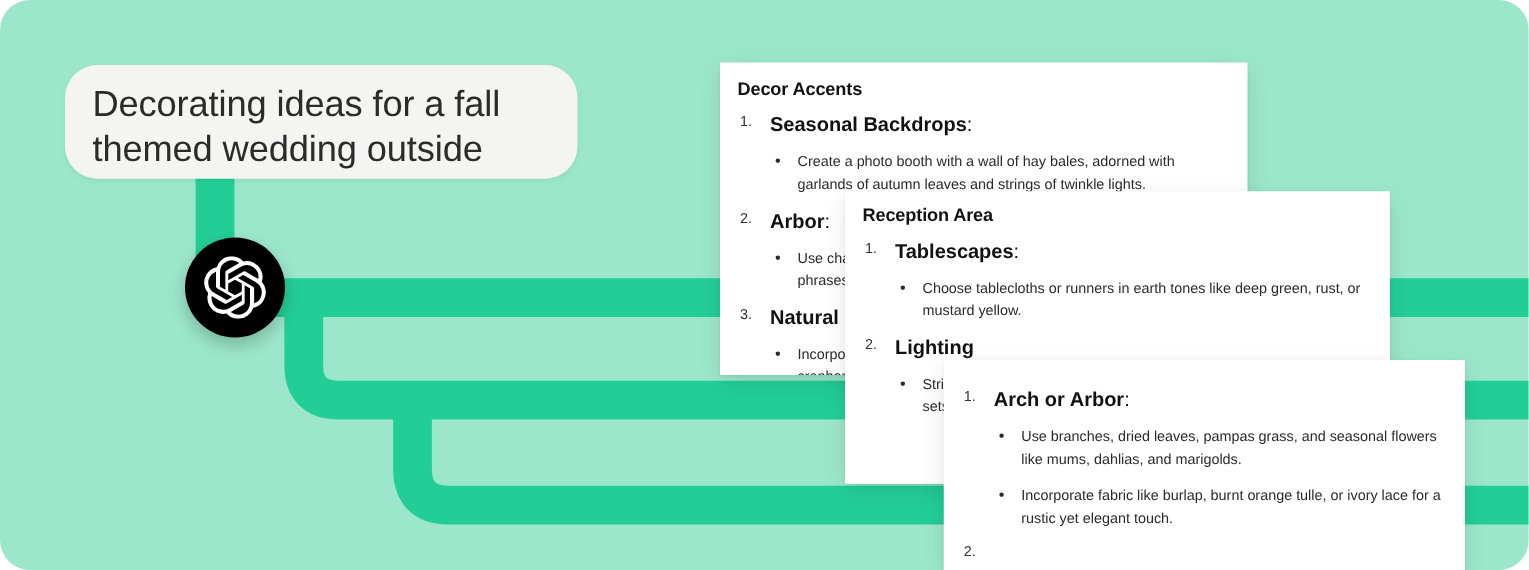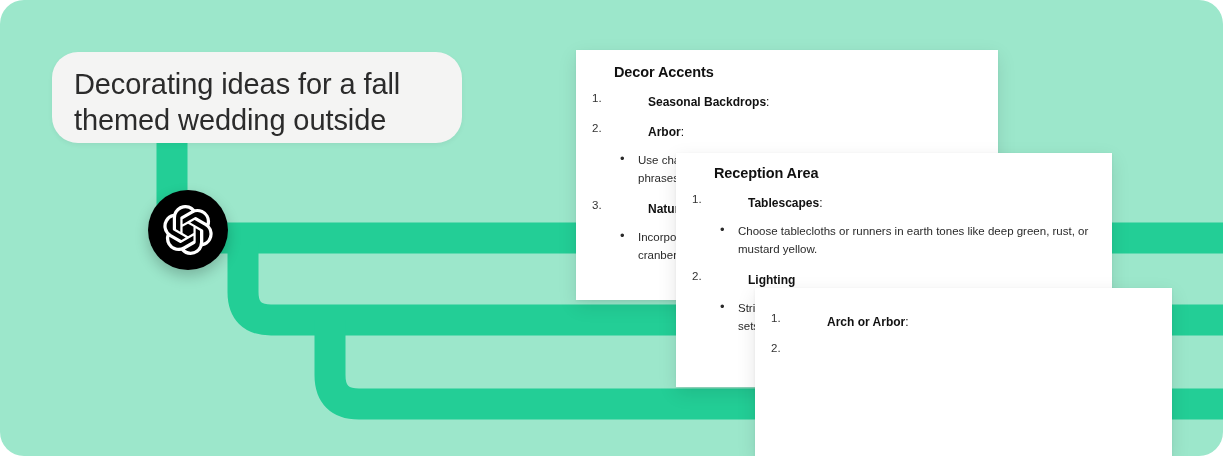--- a/index.html
+++ b/index.html
@@ -76,44 +76,42 @@
     background: #ffffff;
     box-sizing: border-box;
     box-shadow: 0 6px 18px rgba(0,0,0,0.10), 0 1px 3px rgba(0,0,0,0.06);
     overflow: hidden;
   }
   .card-title {
     font-size: 14.5px;
     font-weight: bold;
     color: #111111;
     letter-spacing: -0.1px;
-    margin-left: 24px;
   }
   .olist {
     margin: 0;
     padding: 0;
     list-style: none;
   }
   .oitem {
     position: relative;
     padding-left: 26px;
     margin-top: 12px;
   }
   .onum {
     position: absolute;
     left: 2px;
     top: 0;
     font-size: 11.5px;
     color: #333333;
   }
   .olabel {
-    font-size: 12px;
+    font-size: 16px;
     font-weight: bold;
     color: #111111;
-    margin-left: 32px;
   }
   .olabel .plain { font-weight: 400; }
   .blist {
     margin: 0;
     padding: 0;
     list-style: none;
   }
   .bitem {
     position: relative;
     padding-left: 22px;
@@ -163,20 +161,23 @@
       <path d="M22.282 9.821a5.985 5.985 0 0 0-.516-4.91 6.046 6.046 0 0 0-6.51-2.9A6.065 6.065 0 0 0 4.981 4.18a5.985 5.985 0 0 0-3.998 2.9 6.046 6.046 0 0 0 .743 7.097 5.98 5.98 0 0 0 .51 4.911 6.051 6.051 0 0 0 6.515 2.9A5.985 5.985 0 0 0 13.26 24a6.056 6.056 0 0 0 5.772-4.206 5.99 5.99 0 0 0 3.997-2.9 6.056 6.056 0 0 0-.747-7.073zM13.26 22.43a4.476 4.476 0 0 1-2.876-1.04l.141-.081 4.779-2.758a.795.795 0 0 0 .392-.681v-6.737l2.02 1.168a.071.071 0 0 1 .038.052v5.583a4.504 4.504 0 0 1-4.494 4.494zM3.6 18.304a4.47 4.47 0 0 1-.535-3.014l.142.085 4.783 2.759a.771.771 0 0 0 .78 0l5.843-3.369v2.332a.08.08 0 0 1-.033.062L9.74 19.95a4.5 4.5 0 0 1-6.14-1.646zM2.34 7.896a4.485 4.485 0 0 1 2.366-1.973V11.6a.766.766 0 0 0 .388.676l5.815 3.355-2.02 1.168a.076.076 0 0 1-.071 0l-4.83-2.786A4.504 4.504 0 0 1 2.34 7.872zm16.597 3.855l-5.833-3.387L15.119 7.2a.076.076 0 0 1 .071 0l4.83 2.791a4.494 4.494 0 0 1-.676 8.105v-5.678a.79.79 0 0 0-.407-.667zm2.01-3.025l-.141-.085-4.774-2.782a.776.776 0 0 0-.785 0L9.409 9.23V6.897a.066.066 0 0 1 .028-.061l4.83-2.787a4.5 4.5 0 0 1 6.68 4.66zM8.308 12.863l-2.02-1.164a.08.08 0 0 1-.038-.057V6.075a4.5 4.5 0 0 1 7.375-3.453l-.142.08L8.704 5.46a.795.795 0 0 0-.392.68zm1.097-2.365l2.602-1.5 2.607 1.5v2.999l-2.597 1.5-2.607-1.5z"></path>
     </svg>
   </div>
 
   <div class="card" id="card-decor">
     <div class="card-title">Decor Accents</div>
     <ol class="olist">
       <li class="oitem">
         <span class="onum">1.</span>
         <span class="olabel"><span>Seasonal Backdrops</span><span class="plain">:</span></span>
+        <ul class="blist">
+          <li class="bitem">Create a photo booth with a wall of hay bales, adorned with garlands of autumn leaves and strings of twinkle lights.</li>
+        </ul>
       </li>
       <li class="oitem">
         <span class="onum">2.</span>
         <span class="olabel"><span>Arbor</span><span class="plain">:</span></span>
         <ul class="blist">
           <li class="bitem" style="white-space:pre-line">Use cha
 phrases</li>
         </ul>
       </li>
       <li class="oitem">
@@ -210,20 +211,24 @@
         </ul>
       </li>
     </ol>
   </div>
 
   <div class="card" id="card-ceremony">
     <ol class="olist">
       <li class="oitem">
         <span class="onum">1.</span>
         <span class="olabel"><span>Arch or Arbor</span><span class="plain">:</span></span>
+        <ul class="blist">
+          <li class="bitem">Use branches, dried leaves, pampas grass, and seasonal flowers like mums, dahlias, and marigolds.</li>
+          <li class="bitem">Incorporate fabric like burlap, burnt orange tulle, or ivory lace for a rustic yet elegant touch.</li>
+        </ul>
       </li>
       <li class="oitem">
         <span class="onum">2.</span>
 
       </li>
     </ol>
   </div>
 
 </div>
 

